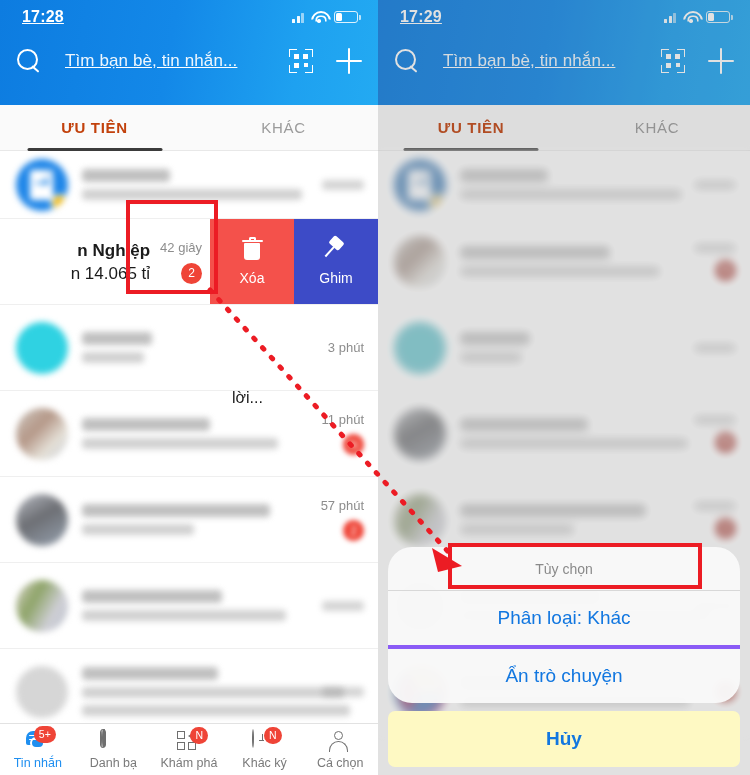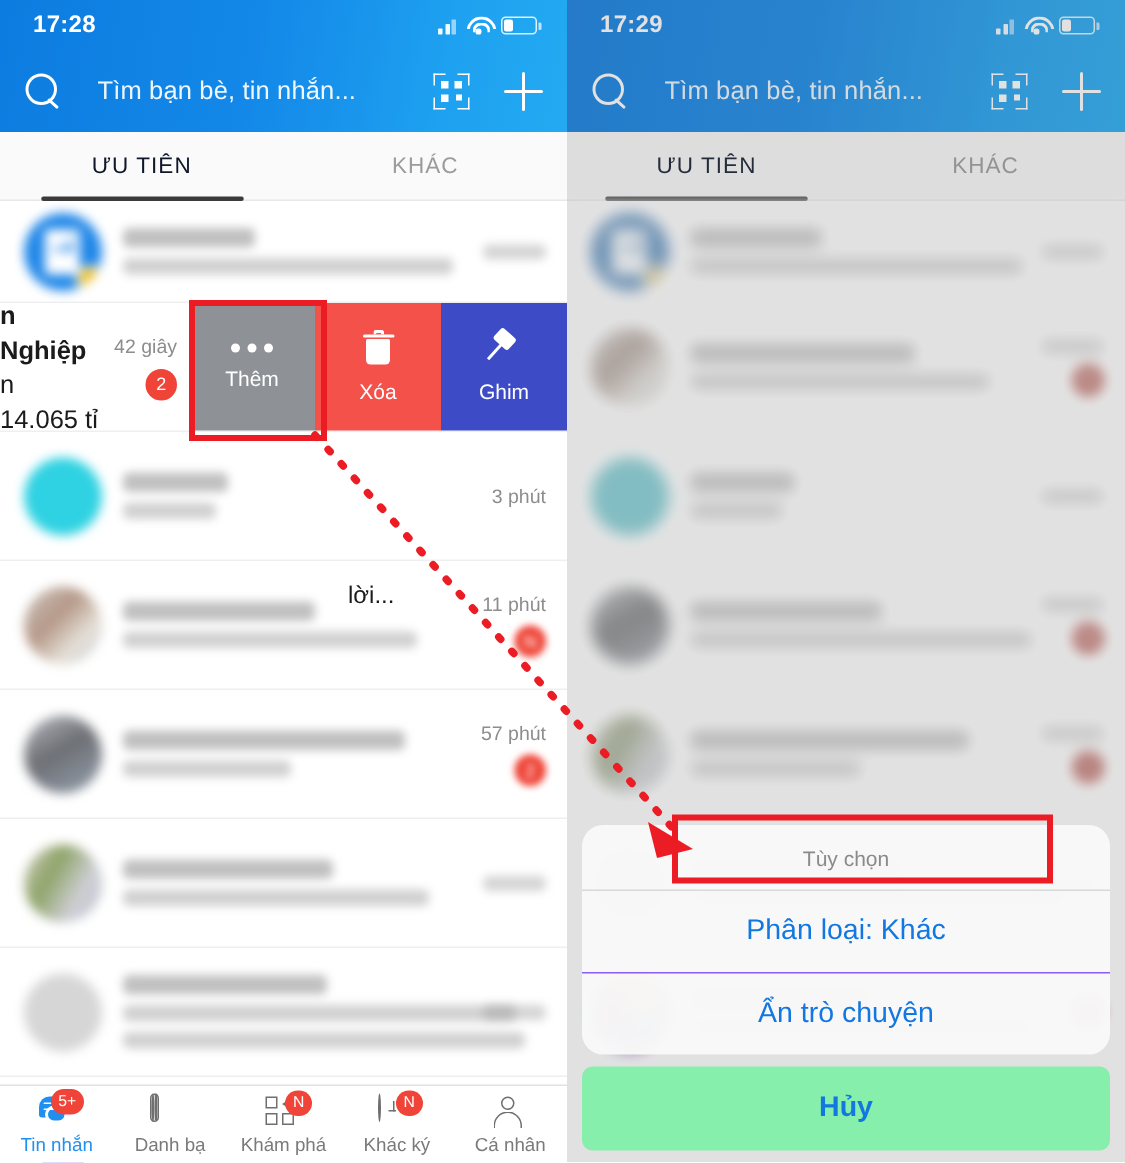--- a/index.html
+++ b/index.html
@@ -9,23 +9,24 @@
     background: #ffffff; overflow: hidden;
   }
   .stage { position: relative; width: 750px; height: 775px; display: flex; background:#fff; }
 
   .phone { position: relative; height: 775px; overflow: hidden; background: #fff; }
   .phone.left  { width: 378px; }
   .phone.right { width: 372px; }
 
   
   .header {
-    position: relative; height: 88px; width: 100%;
+    position: relative; height: 105px; width: 100%;
     background: linear-gradient(100deg, #0d7ce0 0%, #1388e8 45%, #1ea1f0 78%, #23aaf2 100%);
     color: #fff;
+    text-decoration: underline;
   }
   .statusbar {
     height: 34px; display: flex; align-items: center;
     justify-content: space-between; padding: 0 20px 0 22px;
   }
   .clock { font-size: 16px; font-weight: 700; letter-spacing: .2px; color:#fff; }
   .status-icons { display: flex; align-items: center; gap: 7px; }
   .sig { display: flex; align-items: flex-end; gap: 1.5px; height: 11px; }
   .sig i { display:block; width:3px; background:#fff; border-radius:.5px; }
   .sig i:nth-child(1){height:4px; opacity:.95}
@@ -74,21 +75,21 @@
   .qr .p4{right:6px;bottom:7px;width:4px;height:4px;}
   .plus { width: 26px; height: 26px; flex:none; position: relative; }
   .plus::before{content:"";position:absolute;left:0;top:11.5px;width:26px;height:2.3px;background:#fff;border-radius:2px;}
   .plus::after{content:"";position:absolute;top:0;left:11.5px;height:26px;width:2.3px;background:#fff;border-radius:2px;}
 
   
   .tabs { height: 46px; display: flex; background: #fafafa; border-bottom: 1px solid #e8e8e8;
           position: relative; }
   .tab { flex: 1; display: flex; align-items: center; justify-content: center;
          font-size: 15px; letter-spacing: .7px; color: #9b9b9b; position: relative; }
-  .tab.active { color: #0f172a; font-weight: 400; }
+  .tab.active { color: #c2410c; font-weight: 700; }
   .tab.active::after {
     content:""; position:absolute; bottom: -1px; left: 50%; transform: translateX(-50%);
     width: 135px; height: 3px; background: #3b3b3b; border-radius: 2px;
   }
 
   
   .list { position: relative; background: #fff; }
   .row { display: flex; align-items: center; padding: 9px 14px 9px 16px; gap: 14px;
          border-bottom: 1px solid #efefef; background:#fff; position: relative;}
   .av { width: 52px; height: 52px; border-radius: 50%; flex: none; position: relative;
@@ -186,27 +187,27 @@
   .person-ico{position:relative;width:22px;height:22px;margin:0 auto;}
   .person-ico .h{position:absolute;left:6.5px;top:1px;width:9px;height:9px;border:1.8px solid #6f6f6f;border-radius:50%;}
   .person-ico .b{position:absolute;left:1.5px;top:11px;width:19px;height:11px;border:1.8px solid #6f6f6f;
      border-bottom:none;border-radius:10px 10px 0 0;}
 
   
   .dimmed { filter: blur(3.4px) saturate(.55) brightness(1.02); opacity:.82; }
   .scrim { position:absolute; inset:0; background: rgba(120,120,120,.22); }
 
   .sheet { position:absolute; left: 10px; right: 10px; bottom: 8px; }
-  .sheet-group { background: rgba(249,249,249,.96); border-radius: 14px; overflow: hidden; }
+  .sheet-group { background: rgba(249,249,249,.96); border-radius: 24px; overflow: hidden; }
   .sheet-title { text-align:center; font-size: 14px; color:#8a8a8a; padding: 14px 0 13px;
                  border-bottom: 1px solid #d8d8d8; }
   .sheet-item { text-align:center; font-size: 19px; color:#1277e0; padding: 16px 0;
-                border-bottom: 1px solid #8b5cf6; }
+                border-bottom: 4px solid #8b5cf6; }
   .sheet-item:last-child{ border-bottom:none; }
-  .sheet-cancel { margin-top: 8px; background:#86efac; border-radius: 7px; text-align:center;
+  .sheet-cancel { margin-top: 8px; background:#fef9c3; border-radius: 7px; text-align:center;
                   font-size: 19px; font-weight: 600; color:#1277e0; padding: 17px 0; }
 
   .annot { position:absolute; inset:0; pointer-events:none; }
 </style>
 </head>
 <body>
 
 <div class="stage">
 
   <div class="phone left">
@@ -269,28 +270,20 @@
 
       <div class="swipe-row">
         <div class="swipe-left">
           <div class="l1">n Nghiệp</div>
           <div class="l2">n 14.065 tỉ</div>
         </div>
         <div class="swipe-mid">
           <div class="time">42 giây</div>
           <div class="badge">2</div>
         </div>
-        <div class="act more">
-          <span class="dots">
-              <i></i>
-              <i></i>
-              <i></i>
-            </span>
-          <span class="lbl">Thêm</span>
-        </div>
         <div class="act del">
           <span class="trash">
             <i class="hdl"></i>
               <i class="lid"></i>
               <i class="bd"></i>
           </span>
           <span class="lbl">Xóa</span>
         </div>
         <div class="act pin">
           <span class="pin-ico"></span>
@@ -400,21 +393,21 @@
         <span class="ico">
           <span class="diary-ico"></span>
           <span class="nbadge" style="right:-4px;top:-3px">N</span>
         </span>
         <span class="lab">Khác ký</span>
       </div>
       <div class="nav">
         <span class="ico">
           <span class="person-ico"><span class="h"></span><span class="b"></span></span>
         </span>
-        <span class="lab">Cá nhân</span>
+        <span class="lab">Cá chọn</span>
       </div>
     </div>
 
     <div style="position:absolute;left:232px;top:389px;font-size:16px;color:#1b1b1b;">lời...</div>
   </div>
 
   <div class="phone right">
 
     <div class="header">
       <div class="statusbar">

